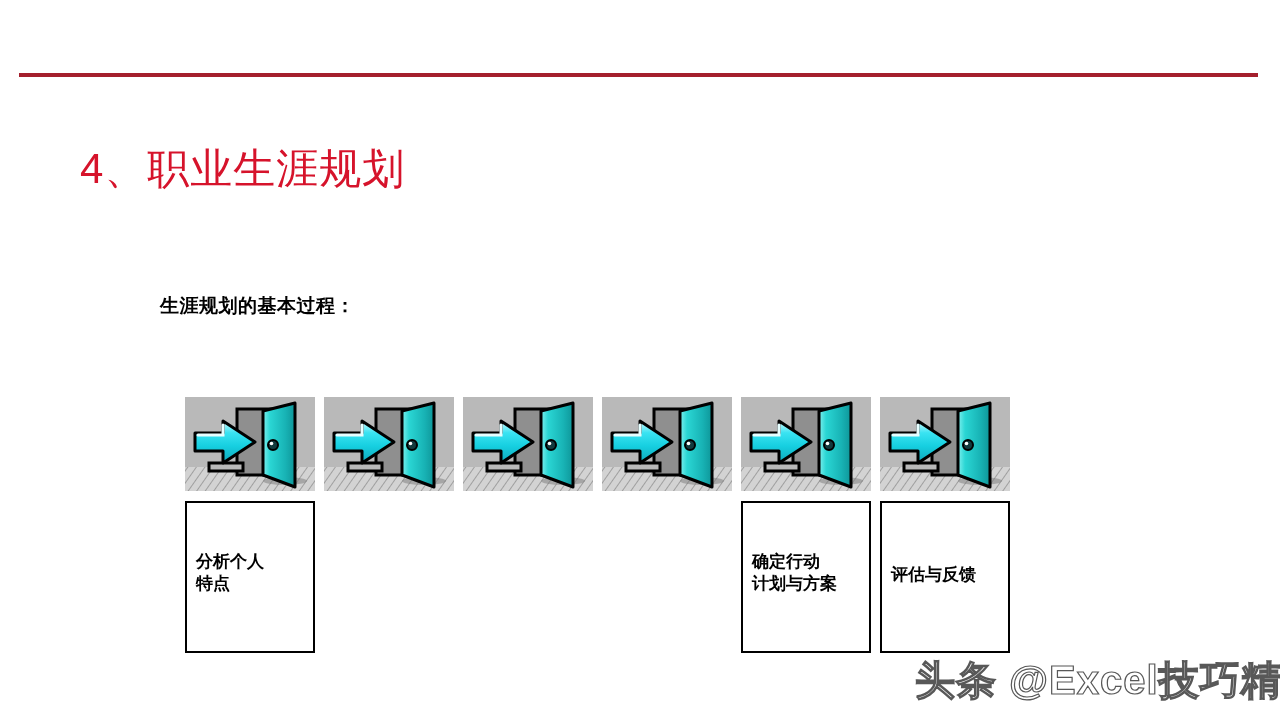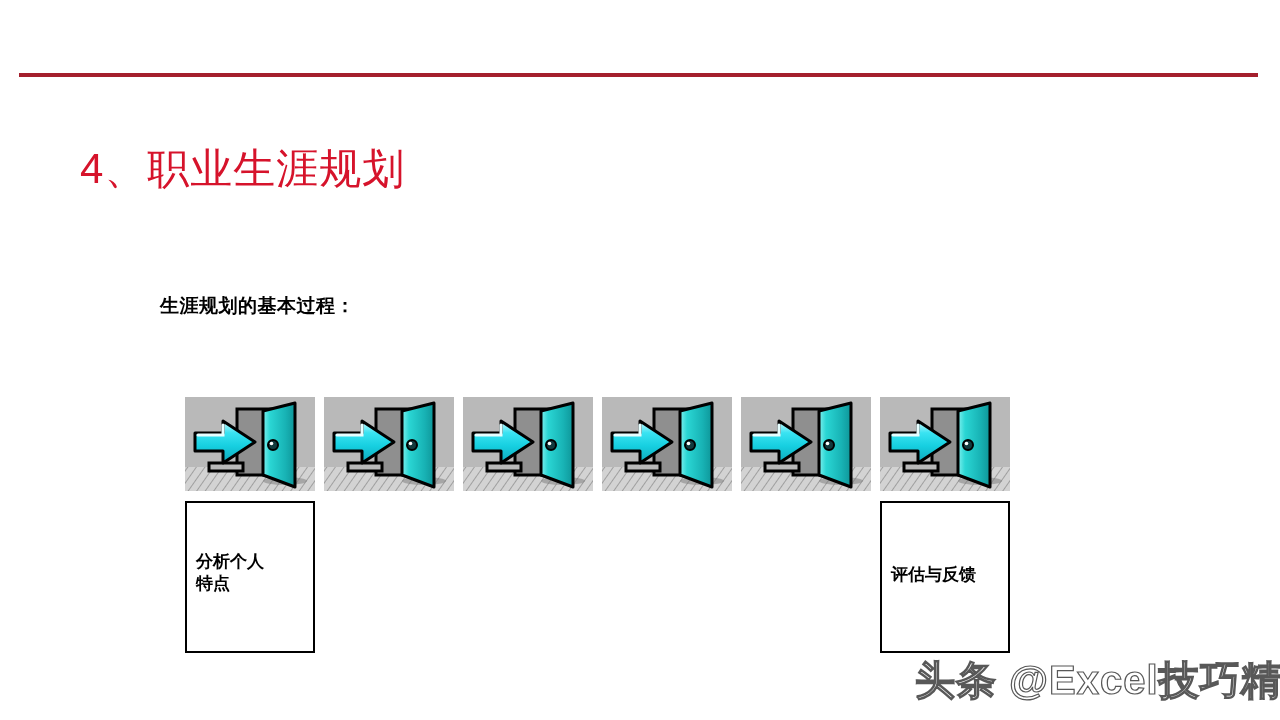--- a/index.html
+++ b/index.html
@@ -336,20 +336,23 @@
     <ellipse cx="100" cy="84" rx="22" ry="4" fill="#7a7a7a" opacity="0.5"></ellipse>
 
     <path d="M78 14 L110 6 L110 90 L78 78 Z" fill="url(#gDoor-5)" stroke="#000000" stroke-width="3" stroke-linejoin="round"></path>
 
     <circle cx="88" cy="48" r="5" fill="#123a3d" stroke="#000000" stroke-width="2"></circle>
     <circle cx="86.5" cy="46.5" r="1.8" fill="#ffffff"></circle>
 
     <path d="M10 36 H38 V24 L70 45 L38 66 V54 H10 Z" fill="url(#gArrow-5)" stroke="#000000" stroke-width="3" stroke-linejoin="round"></path>
     <path d="M13 38 H38 V28" fill="none" stroke="#e6feff" stroke-width="3" stroke-linecap="round"></path>
   </svg>
+        <div class="step-box">
+          <div class="step-text">确定行动<br>计划与方案</div>
+        </div>
       </div>
       <div class="process-step">
         <svg class="door-icon" viewBox="0 0 130 94" xmlns="http://www.w3.org/2000/svg">
     <defs>
       <linearGradient id="gDoor-6" x1="0" y1="0" x2="1" y2="0">
         <stop offset="0%" stop-color="#7ff0ee"></stop>
         <stop offset="22%" stop-color="#2ad6d4"></stop>
         <stop offset="70%" stop-color="#18b3b5"></stop>
         <stop offset="100%" stop-color="#0e9699"></stop>
       </linearGradient>

